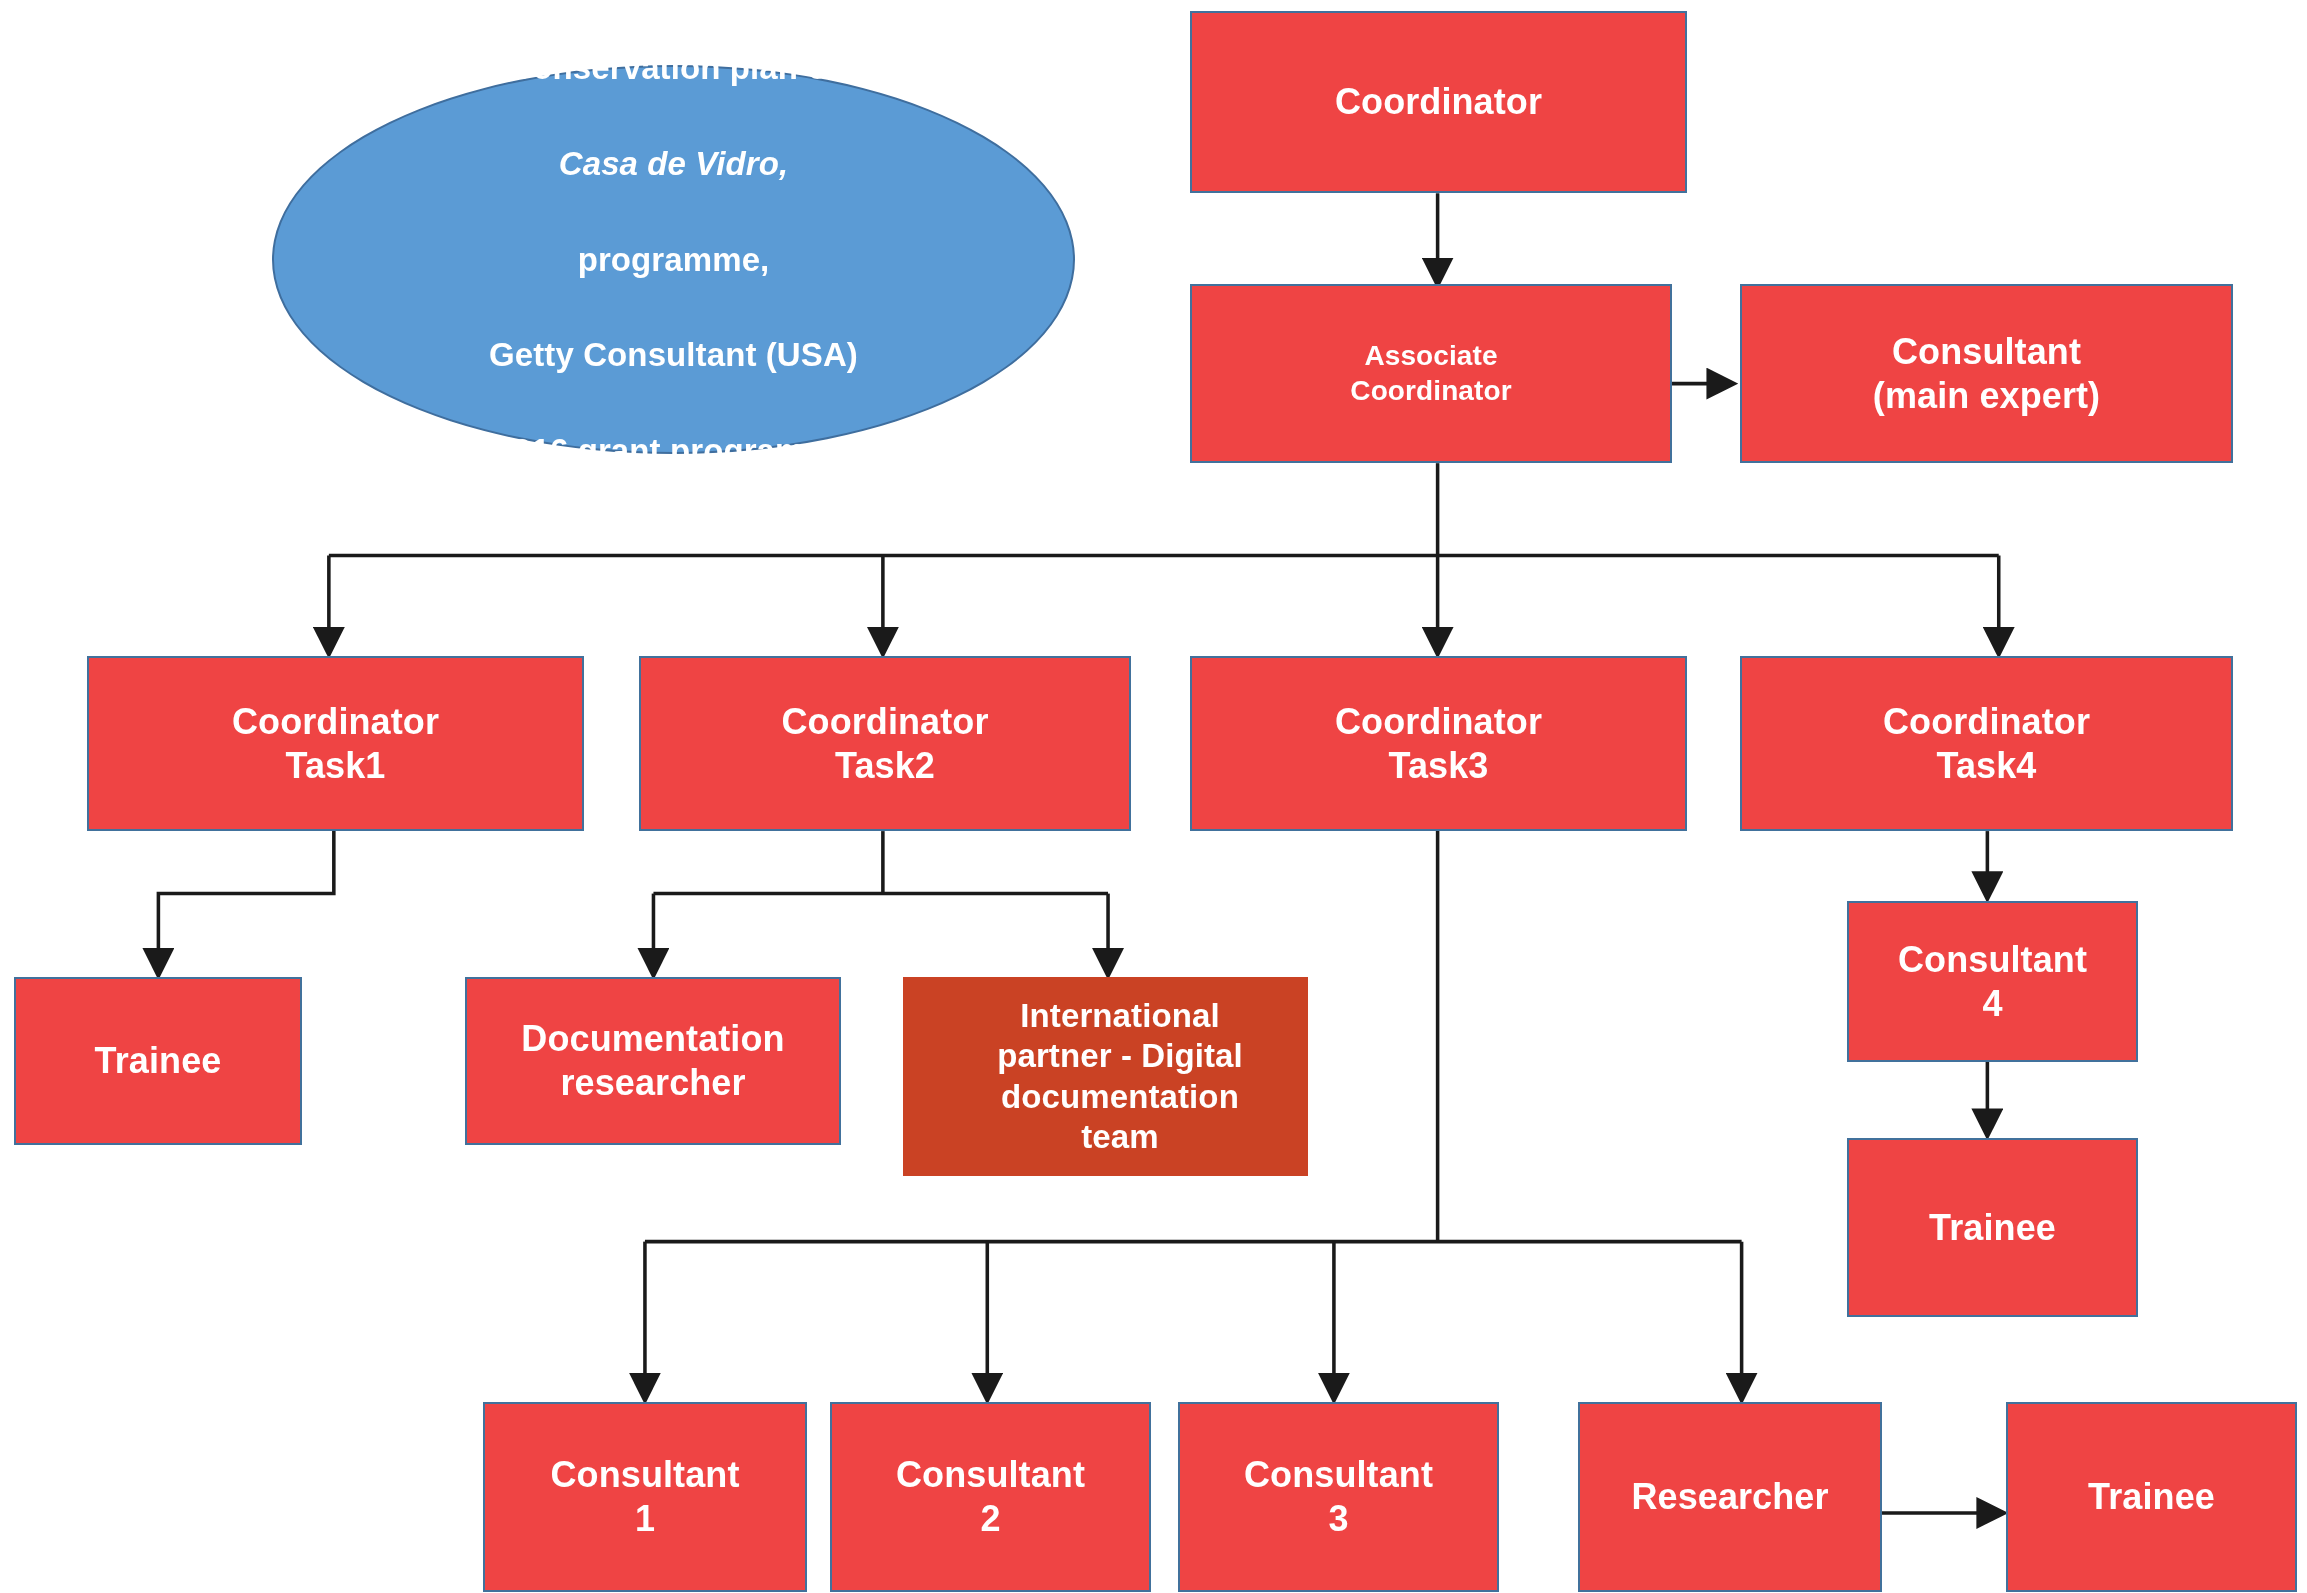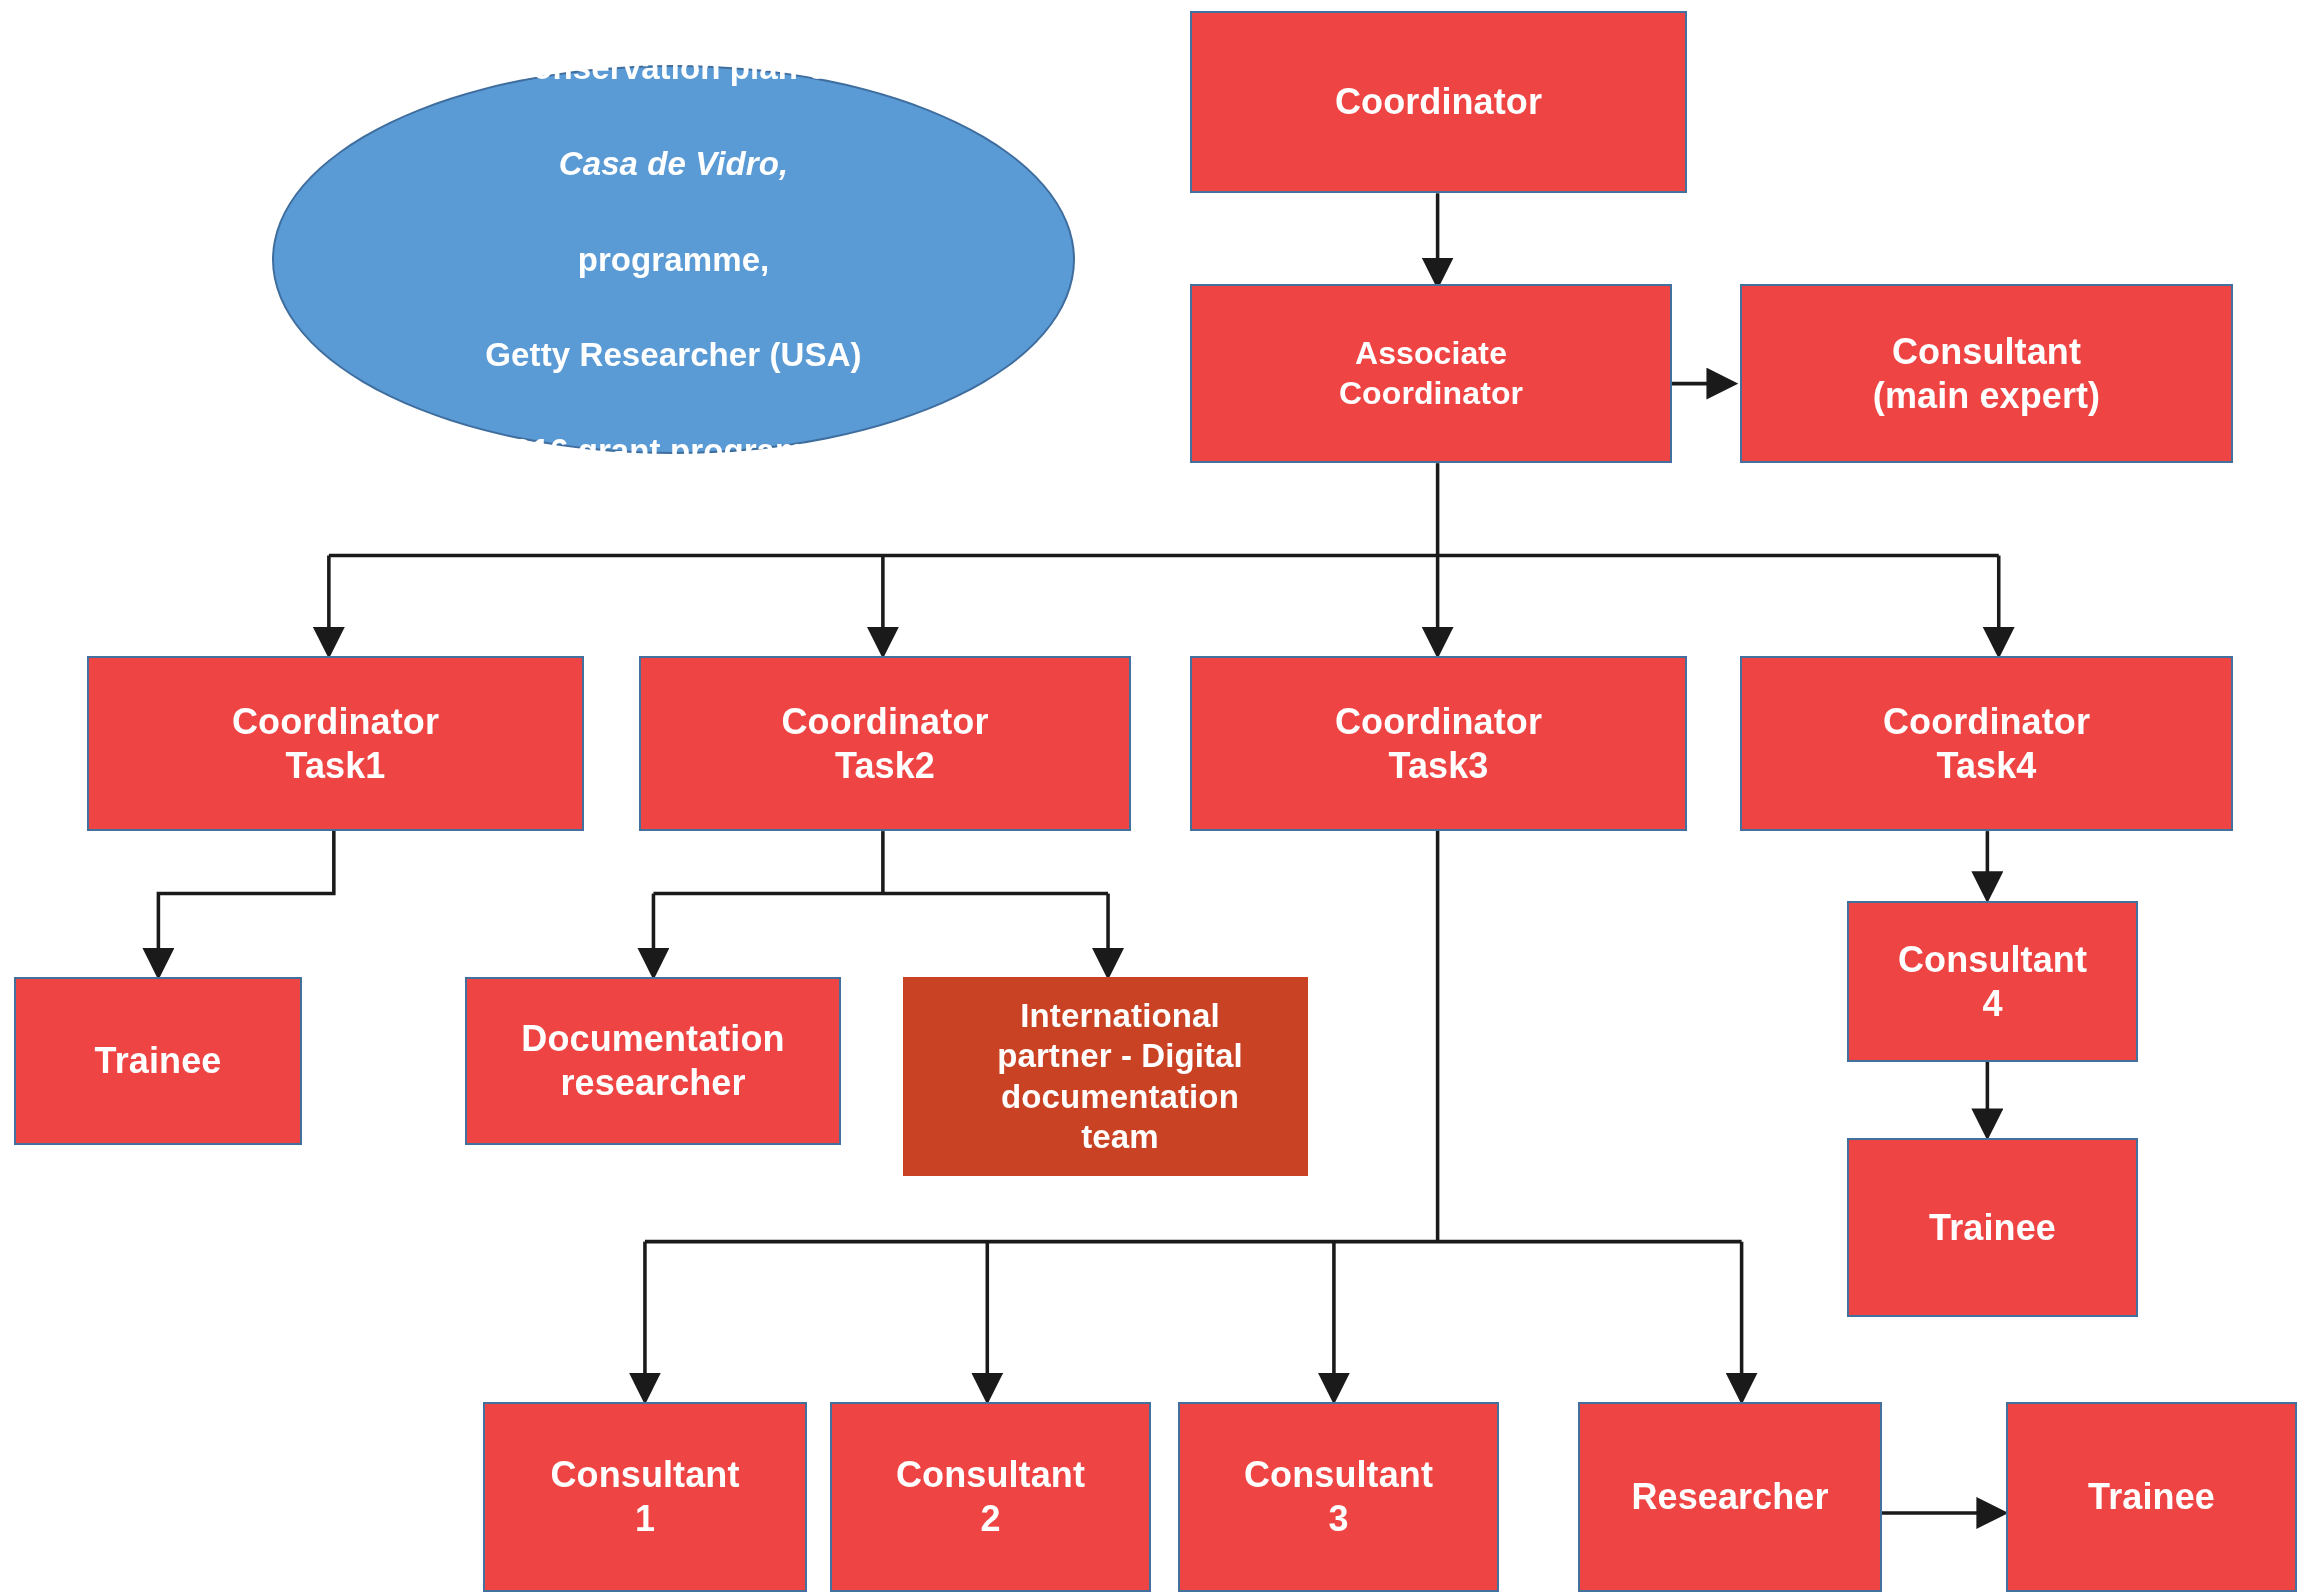--- a/index.html
+++ b/index.html
@@ -108,28 +108,28 @@
 
       <path d="M 2638 2130 L 2820 2130" marker-end="url(#arrow)"></path>
     </g>
   </svg>
 
   <div class="node ellipse" style="left:272px; top:65px; width:803px; height:389px; font-size:33px;">
     <div class="ellipse-text">
       <div>Conservation plan of</div>
       <div class="line-italic">Casa de Vidro,</div>
       <div>programme,</div>
-      <div>Getty Researcher (USA)</div>
+      <div>Getty Consultant (USA)</div>
       <div>2016 grant programme</div>
     </div>
   </div>
 
   <div class="node box" style="left:1190px; top:11.4px;  width:497px;  height:182px; font-size:36px;">Coordinator</div>
 
-  <div class="node box" style="left:1190px; top:284px; width:482px;  height:179px; font-size:32px;">Associate
+  <div class="node box" style="left:1190px; top:284px; width:482px;  height:179px; font-size:28px;">Associate
 Coordinator</div>
 
   <div class="node box" style="left:1740px; top:284px; width:493px;  height:179px; font-size:36px;">Consultant
 (main expert)</div>
 
   <div class="node box" style="left:87px;  top:656px; width:497px;  height:175px; font-size:36px;">Coordinator
 Task1</div>
 
   <div class="node box" style="left:639px;  top:656px; width:492px;  height:175px; font-size:36px;">Coordinator
 Task2</div>

